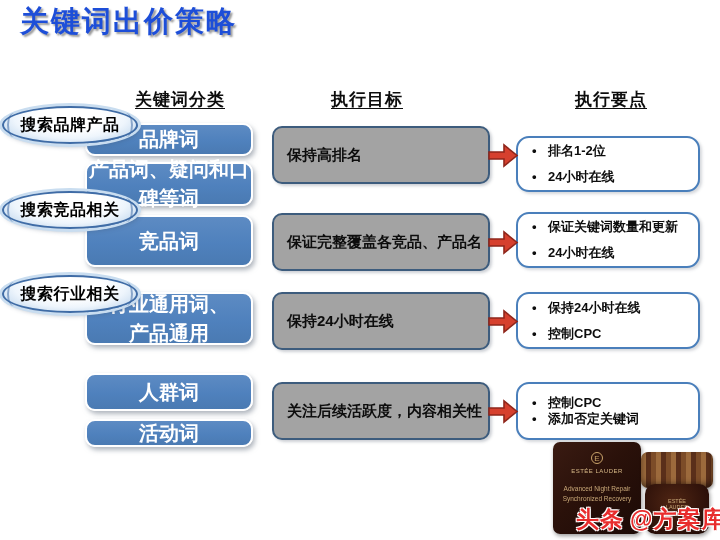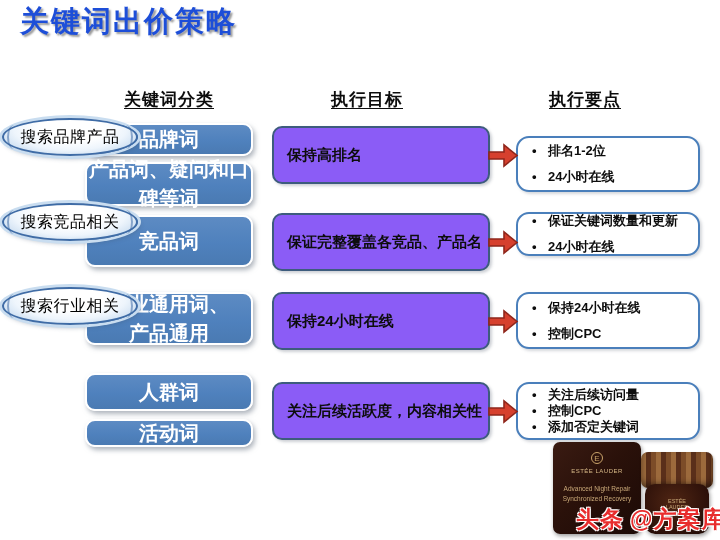--- a/index.html
+++ b/index.html
@@ -16,33 +16,33 @@
     text-shadow: 2px 2px 2px #9a9a9a;
   }
 
   
   .col-header {
     position: absolute; top: 88px; height: 22px;
     font-size: 17px; font-weight: bold; color: #0d0d0d;
     text-decoration: underline; text-underline-offset: 3px;
     text-align: center; letter-spacing: 1px;
   }
-  .col-header.c1 { left: 85px;  width: 168px; text-align: center; }
+  .col-header.c1 { left: 96px;  width: 168px; text-align: center; }
   .col-header.c2 { left: 272px; width: 190px; }
-  .col-header.c3 { left: 500px; width: 170px; }
+  .col-header.c3 { left: 526px; width: 170px; }
 
   
   .oval {
     position: absolute; left: 2px; width: 136px; height: 38px;
     border: 2px solid #3f6ca6; border-radius: 50%;
     background: radial-gradient(ellipse at 50% 28%, #ffffff 35%, #eef5fc 60%, #aecbe8 100%);
     box-shadow: 0 0 0 3px #c9ddf0, 2px 3px 4px rgba(60,80,110,0.35);
     display: flex; align-items: center; justify-content: center;
-    font-size: 16px; font-weight: normal; color: #000;
-    z-index: 5; letter-spacing: 0.5px; margin-top: 12px;
+    font-size: 16px; font-weight: bold; color: #000;
+    z-index: 5; letter-spacing: 0.5px;
   }
   .oval::before, .oval::after {
     content: ""; position: absolute; top: 5px; bottom: 5px; width: 12px;
     border-radius: 50%;
   }
   .oval::before { left: 3px;  border-left: 2px solid rgba(63,108,166,0.55); }
   .oval::after  { right: 3px; border-right: 2px solid rgba(63,108,166,0.55); }
 
   
   .kw-box {
@@ -52,21 +52,21 @@
     box-shadow: 2px 3px 5px rgba(110,120,135,0.55);
     display: flex; align-items: center; justify-content: center;
     color: #ffffff; font-weight: bold; font-size: 20px;
     text-align: center; white-space: pre-line; line-height: 1.45;
     z-index: 2;
   }
 
   
   .goal-box {
     position: absolute; left: 272px; width: 218px; height: 58px;
-    background: #8b5cf6; border: 2.5px solid #3d5c7d; border-radius: 10px;
+    background: #a3a3a3; border: 2.5px solid #3d5c7d; border-radius: 10px;
     box-shadow: 2px 2px 3px rgba(90,100,115,0.3);
     display: flex; align-items: center;
     padding-left: 13px; padding-right: 6px;
     font-size: 15px; font-weight: bold; color: #0d0d0d;
   }
 
   
   .points-box {
     position: absolute; left: 516px; width: 184px;
     background: #ffffff; border: 2.5px solid #4a7fbb; border-radius: 13px;
@@ -160,21 +160,21 @@
     <ul>
       <li>排名1-2位</li>
       <li>24小时在线</li>
     </ul>
   </div>
 
   <div class="goal-box" style="top:213px;">保证完整覆盖各竞品、产品名</div>
   <svg class="arrow" style="top:229px;" viewBox="0 0 31 27">
     <path d="M1 10 H16 V3 L29 13.5 L16 24 V17 H1 Z" fill="#d6402e" stroke="#8f261b" stroke-width="1.6"></path>
   </svg>
-  <div class="points-box" style="top:212px;height:44px;justify-content:center;">
+  <div class="points-box" style="top:212px;height:56px;justify-content:center;">
     <ul>
       <li>保证关键词数量和更新</li>
       <li>24小时在线</li>
     </ul>
   </div>
 
   <div class="goal-box" style="top:292px;">保持24小时在线</div>
   <svg class="arrow" style="top:308px;" viewBox="0 0 31 27">
     <path d="M1 10 H16 V3 L29 13.5 L16 24 V17 H1 Z" fill="#d6402e" stroke="#8f261b" stroke-width="1.6"></path>
   </svg>
@@ -184,21 +184,20 @@
       <li>控制CPC</li>
     </ul>
   </div>
 
   <div class="goal-box" style="top:382px;">关注后续活跃度，内容相关性</div>
   <svg class="arrow" style="top:398px;" viewBox="0 0 31 27">
     <path d="M1 10 H16 V3 L29 13.5 L16 24 V17 H1 Z" fill="#d6402e" stroke="#8f261b" stroke-width="1.6"></path>
   </svg>
   <div class="points-box tight" style="top:382px;height:58px;">
     <ul>
-      <li>关注后续访问量</li>
       <li>控制CPC</li>
       <li>添加否定关键词</li>
     </ul>
   </div>
 
   <div class="product">
     <div class="bottle-box">
       <div class="logo-mark">E</div>
       <div class="brand-line">ESTÉE LAUDER</div>
       <div class="name-line" style="white-space:pre-line;">Advanced Night Repair

